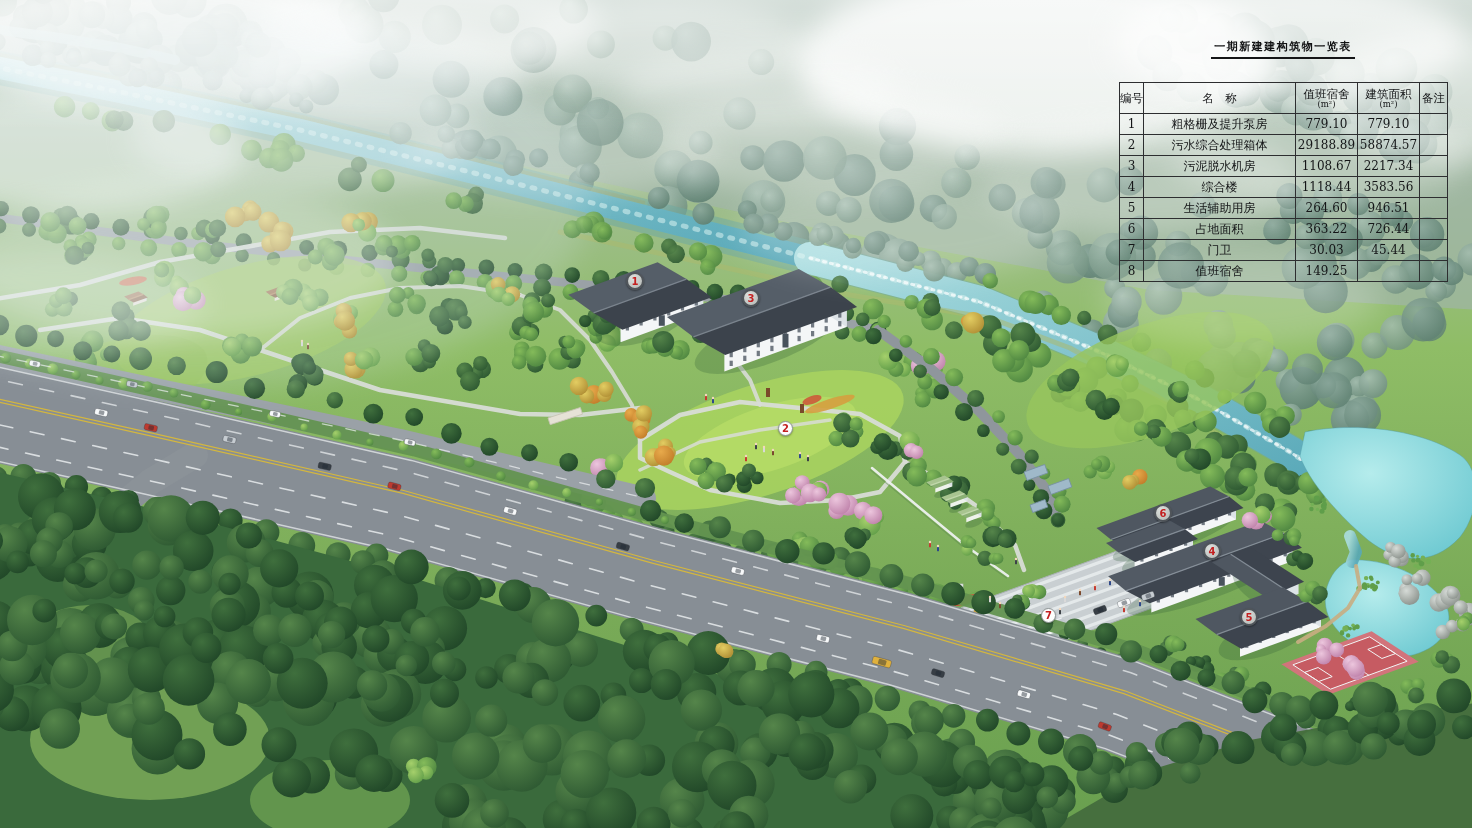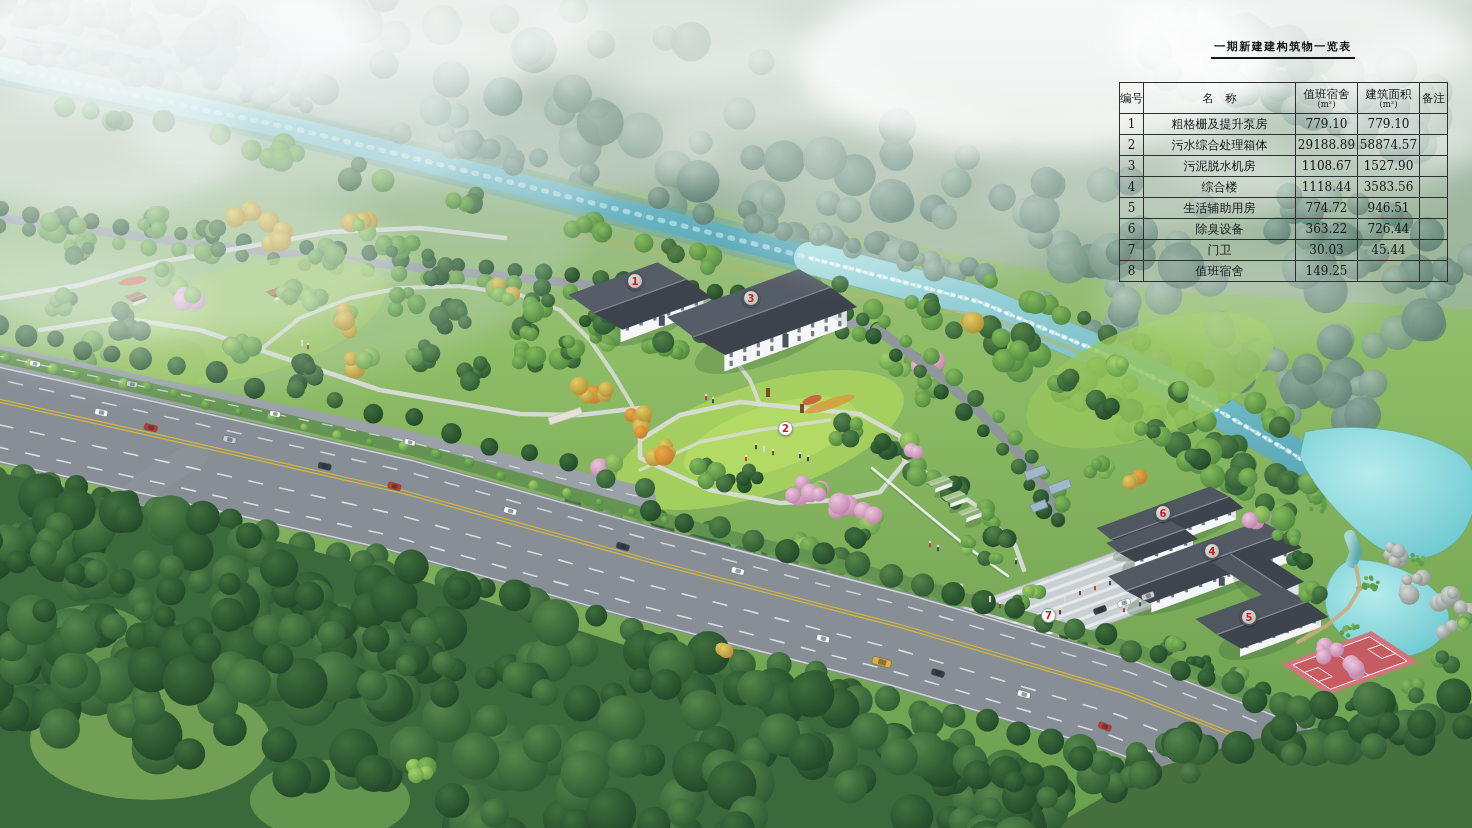--- a/index.html
+++ b/index.html
@@ -2125,40 +2125,40 @@
           <td>2</td>
           <td>污水综合处理箱体</td>
           <td>29188.89</td>
           <td>58874.57</td>
           <td></td>
         </tr>
     <tr>
           <td>3</td>
           <td>污泥脱水机房</td>
           <td>1108.67</td>
-          <td>1527.90</td>
+          <td>2217.34</td>
           <td></td>
         </tr>
     <tr>
           <td>4</td>
           <td>综合楼</td>
           <td>1118.44</td>
           <td>3583.56</td>
           <td></td>
         </tr>
     <tr>
           <td>5</td>
           <td>生活辅助用房</td>
-          <td>774.72</td>
+          <td>264.60</td>
           <td>946.51</td>
           <td></td>
         </tr>
     <tr>
           <td>6</td>
-          <td>除臭设备</td>
+          <td>占地面积</td>
           <td>363.22</td>
           <td>726.44</td>
           <td></td>
         </tr>
     <tr>
           <td>7</td>
           <td>门卫</td>
           <td>30.03</td>
           <td>45.44</td>
           <td></td>

